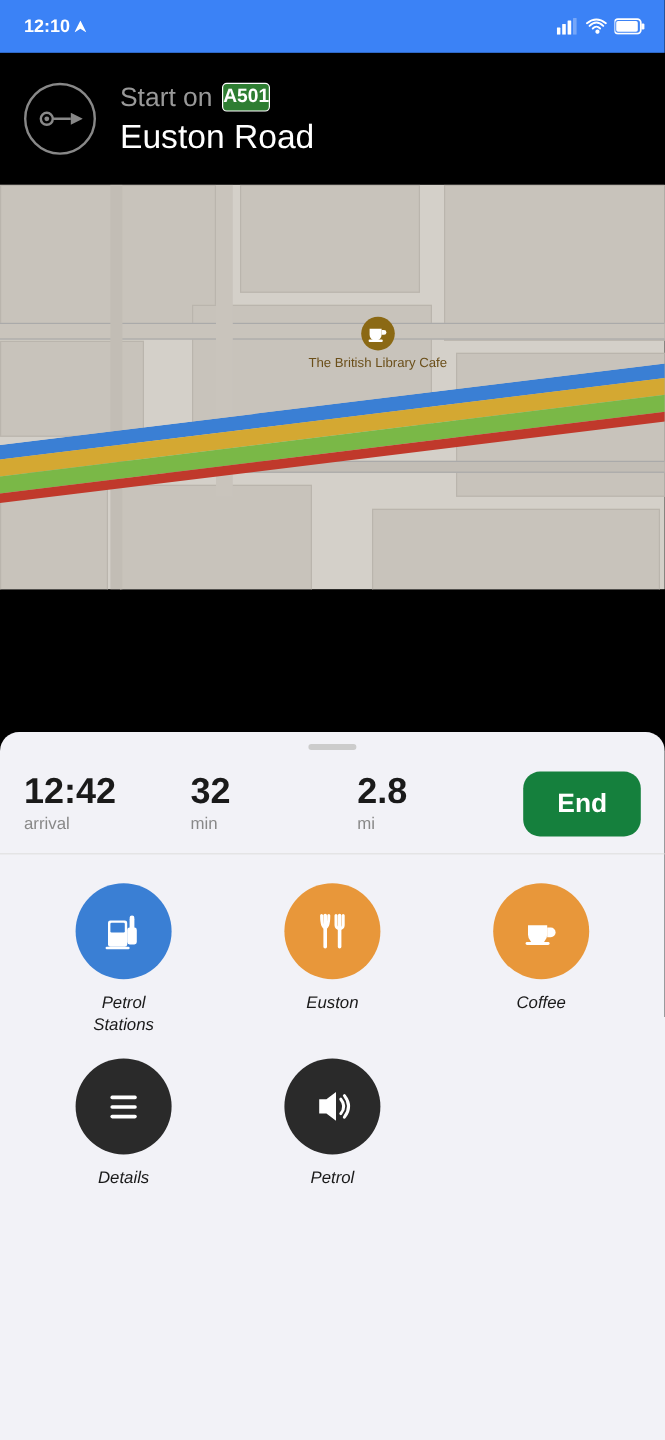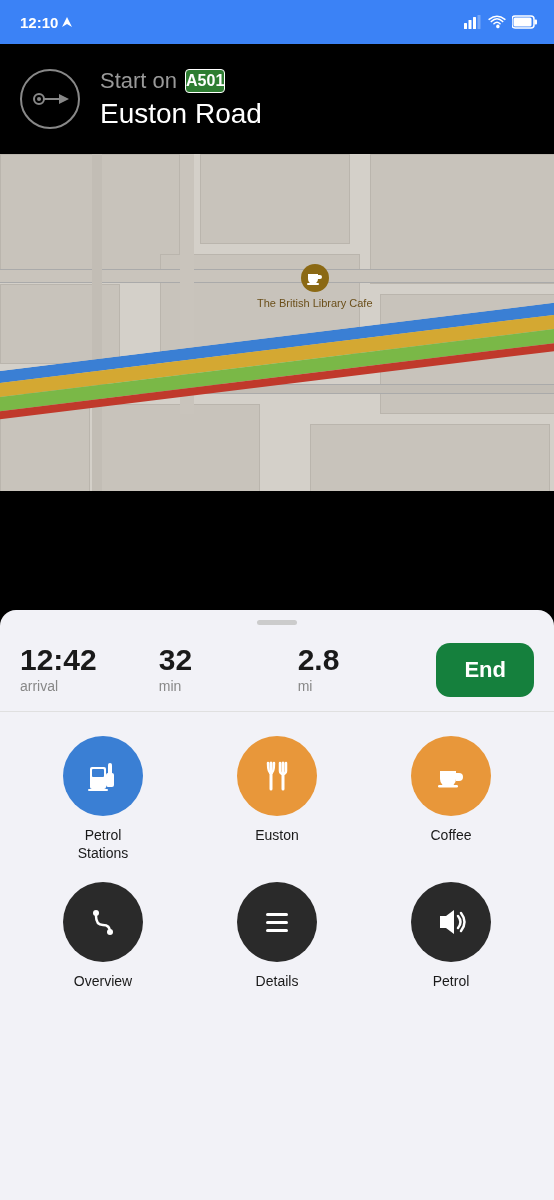--- a/index.html
+++ b/index.html
@@ -202,20 +202,21 @@
       cursor: pointer;
       flex-shrink: 0;
     }
 
     
     #options-grid {
       display: grid;
       grid-template-columns: repeat(3, 1fr);
       padding: 24px 16px 8px;
       gap: 20px 0;
+      font-style: italic;
     }
     .option-item {
       display: flex;
       flex-direction: column;
       align-items: center;
       gap: 10px;
       cursor: pointer;
     }
     .option-circle {
       width: 80px;
@@ -391,30 +392,20 @@
       <div class="option-circle circle-orange">
         <svg width="38" height="38" viewBox="0 0 38 38" fill="white">
           <path d="M8 14 h16 v8 a8 8 0 0 1 -16 0 Z" fill="white"></path>
           <path d="M24 16 h3 a4 4 0 0 1 0 8 h-3"></path>
           <rect x="6" y="28" width="20" height="2.5" rx="1.2" fill="white"></rect>
         </svg>
       </div>
       <span class="option-label">Coffee</span>
     </div>
 
-    <div class="option-item">
-      <div class="option-circle circle-dark">
-        <svg width="38" height="38" viewBox="0 0 38 38" fill="none" stroke="white" stroke-width="2.5" stroke-linecap="round">
-          <circle cx="12" cy="10" r="3" fill="white" stroke="none"></circle>
-          <path d="M12 13 Q12 22 19 22 Q26 22 26 29"></path>
-          <circle cx="26" cy="29" r="3" fill="white" stroke="none"></circle>
-        </svg>
-      </div>
-      <span class="option-label">Overview</span>
-    </div>
 
     <div class="option-item">
       <div class="option-circle circle-dark">
         <svg width="38" height="38" viewBox="0 0 38 38" fill="white">
           <rect x="8" y="10" width="22" height="3" rx="1.5"></rect>
           <rect x="8" y="18" width="22" height="3" rx="1.5"></rect>
           <rect x="8" y="26" width="22" height="3" rx="1.5"></rect>
         </svg>
       </div>
       <span class="option-label">Details</span>

